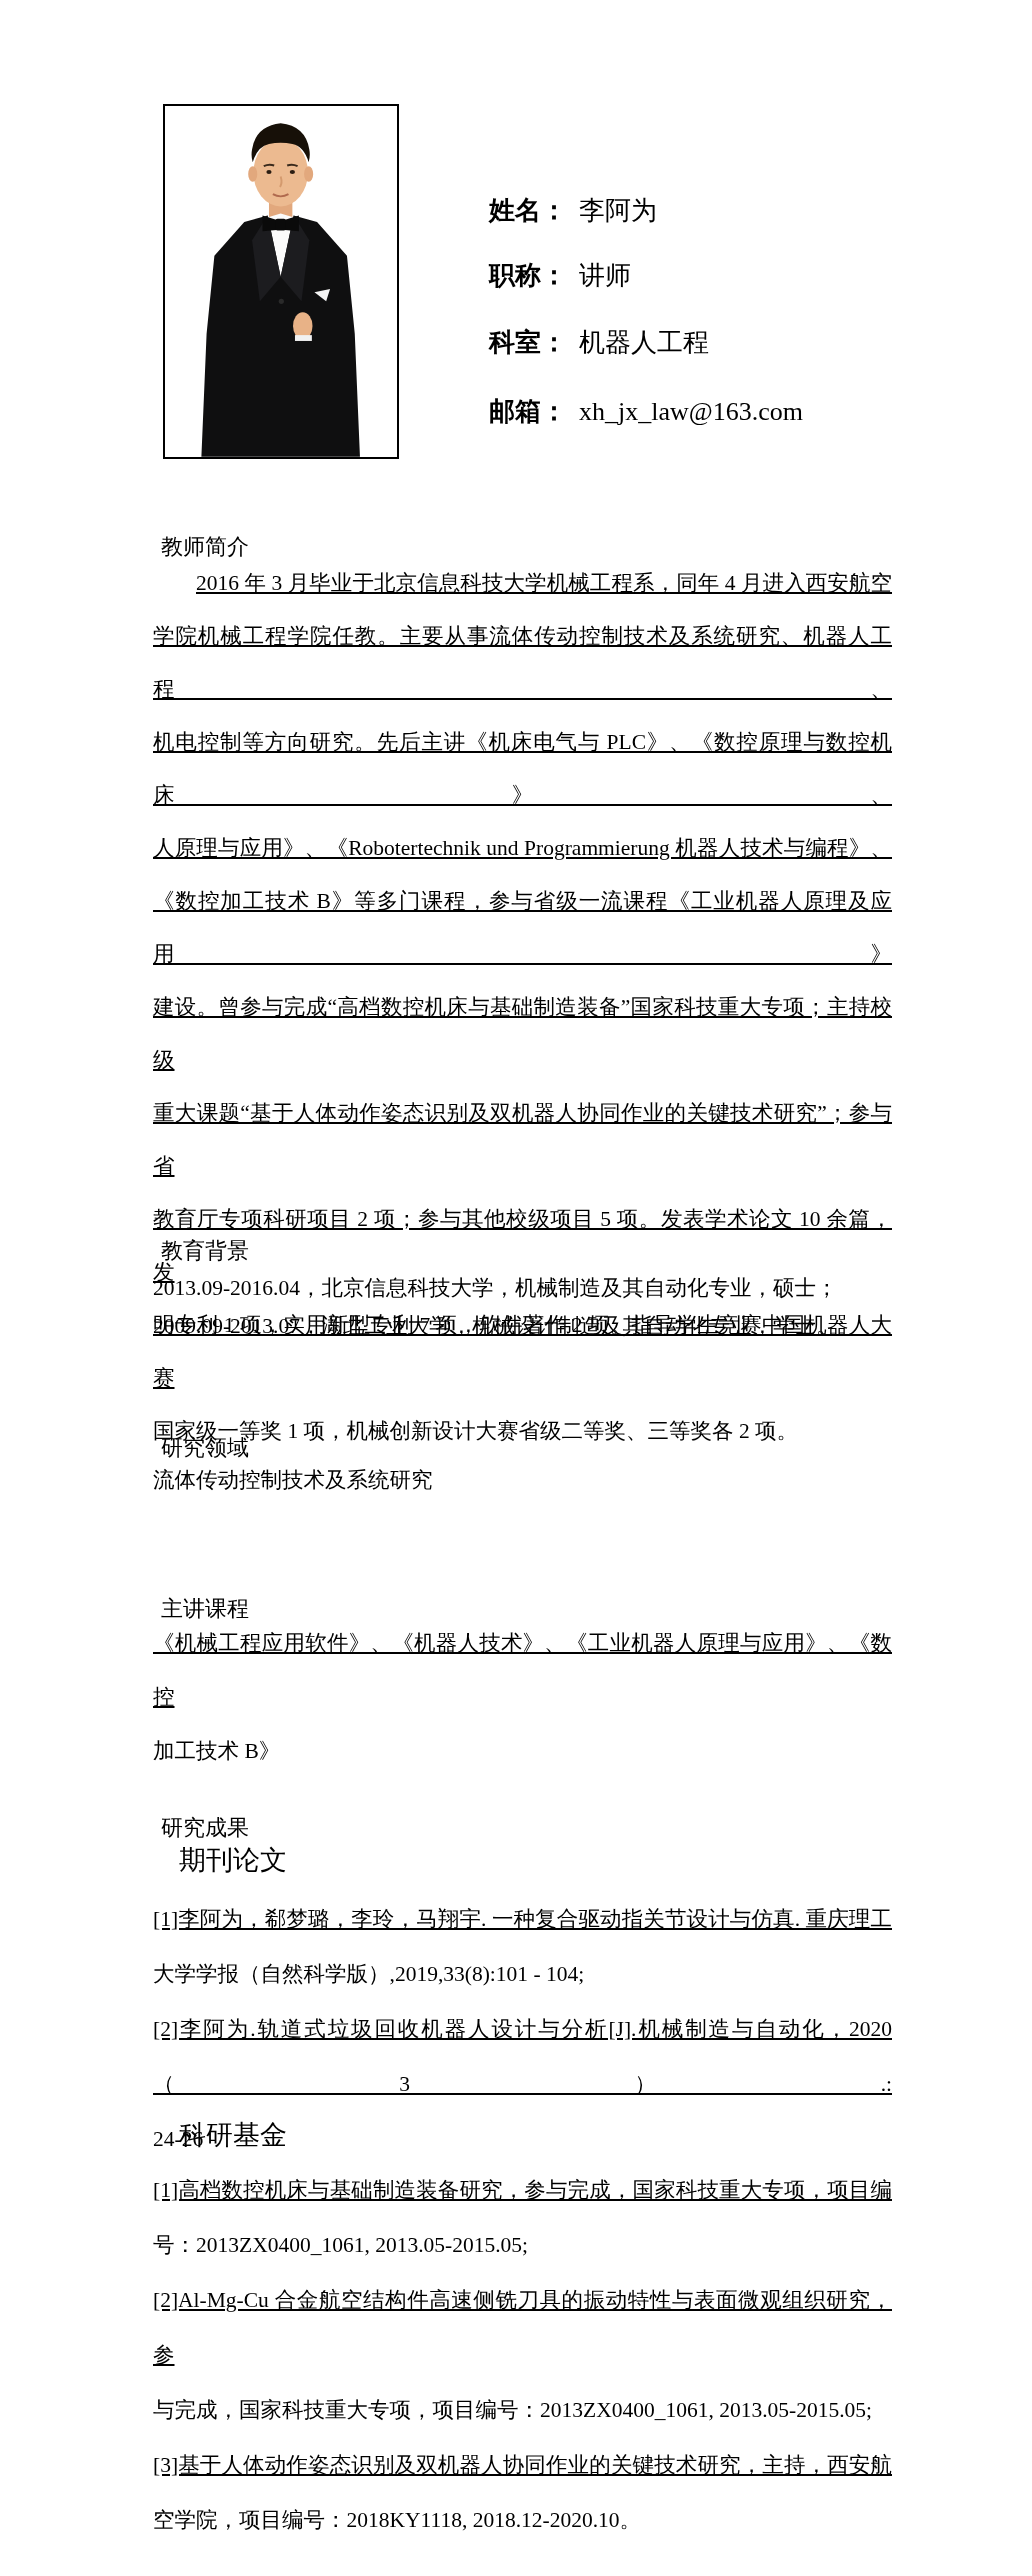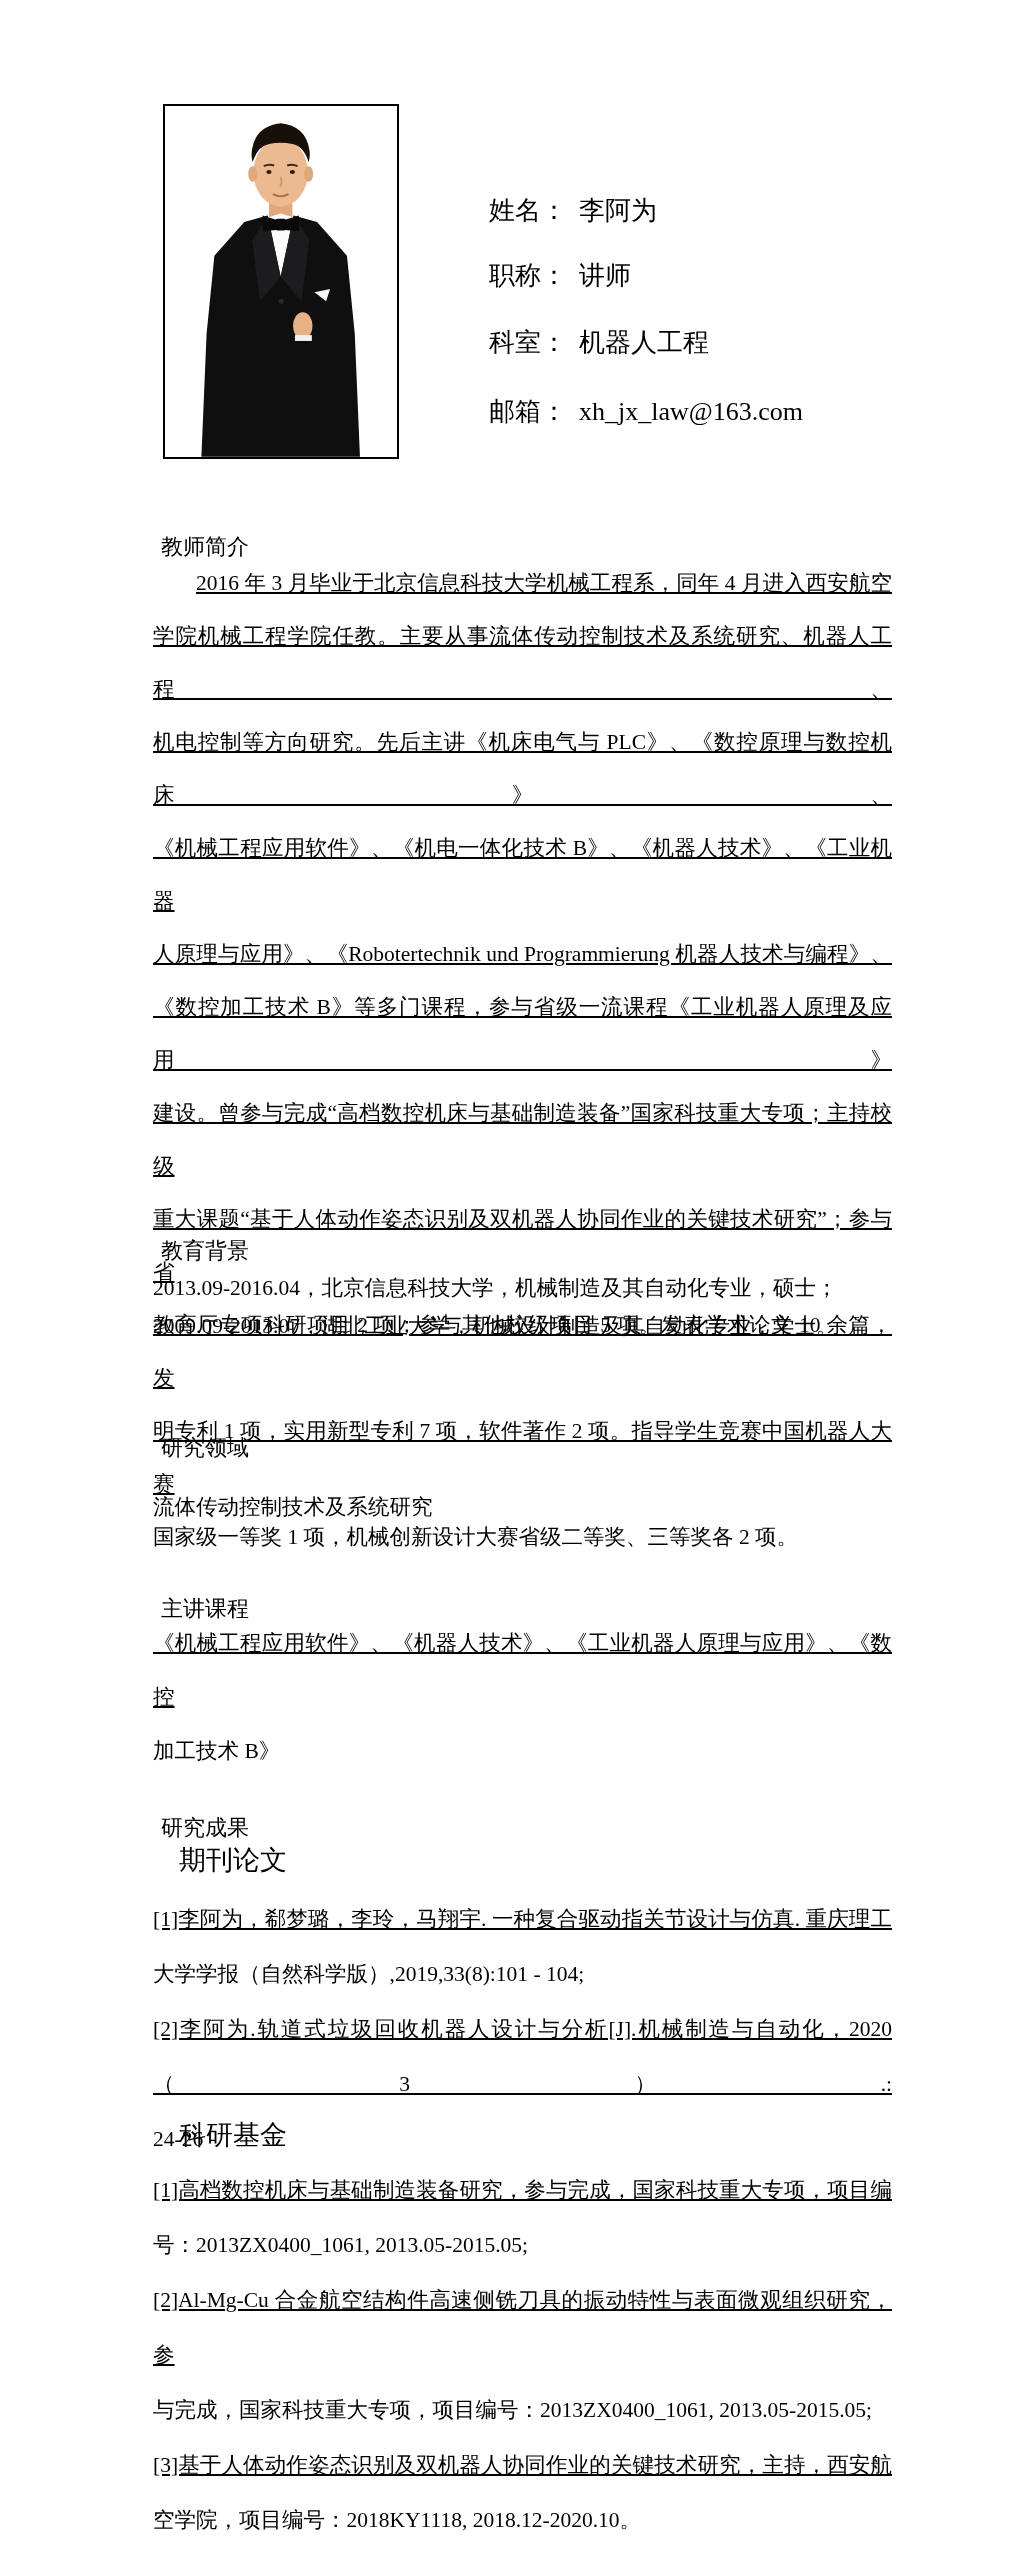--- a/index.html
+++ b/index.html
@@ -11,39 +11,39 @@
     overflow:hidden;
   }
   
   .photo-frame{
     position:absolute;left:163px;top:104px;width:236px;height:355px;
     border:2px solid #000;box-sizing:border-box;background:#fff;
   }
   .photo-frame svg{display:block;width:100%;height:100%;}
   
   .info-row{position:absolute;left:489px;font-size:26px;line-height:31px;white-space:nowrap;}
-  .info-row .lbl{font-weight:normal;}
+  .info-row .lbl{font-weight:bold;}
   .info-row .val{margin-left:12px;}
   
   .sec-title{
     position:absolute;left:161px;font-size:22px;line-height:26px;font-weight:normal;white-space:nowrap;
   }
   .sub-title{
     position:absolute;left:179px;font-size:27px;line-height:29px;white-space:nowrap;
   }
   
   .txt{position:absolute;left:153px;width:739px;font-size:21.5px;}
   .ln{min-height:1em;}
   .j{text-align:justify;text-align-last:justify;text-decoration:underline;}
   .indent{text-indent:2em;}
   .lh82{line-height:53px;}
   .lh58{line-height:38px;}
   .lh83{line-height:54px;}
   .lh84{line-height:55px;}
-  .lh44{line-height:29px;margin-top:27px;}
+  .lh44{line-height:29px;}
 </style>
 </head>
 <body>
 
 <div class="photo-frame">
   <svg viewBox="0 0 357 539" preserveAspectRatio="xMidYMid meet">
     <rect x="0" y="0" width="357" height="539" fill="#ffffff"></rect>
 
     <rect x="160" y="140" width="36" height="42" fill="#e2a87d"></rect>
 
@@ -95,21 +95,20 @@
   <div class="info-row" style="top:396px">
     <span class="lbl">邮箱：</span><span class="val">xh_jx_law@163.com</span>
   </div>
 </div>
 
 <h2 class="sec-title" style="top:516px">教师简介</h2>
 <div class="txt lh82" style="top:557px">
   <div class="ln j indent">2016 年 3 月毕业于北京信息科技大学机械工程系，同年 4 月进入西安航空</div>
   <div class="ln j">学院机械工程学院任教。主要从事流体传动控制技术及系统研究、机器人工程、</div>
   <div class="ln j">机电控制等方向研究。先后主讲《机床电气与 PLC》、《数控原理与数控机床》、</div>
-  <div class="ln j">《机械工程应用软件》、《机电一体化技术 B》、《机器人技术》、《工业机器</div>
   <div class="ln j">人原理与应用》、《Robotertechnik und Programmierung  机器人技术与编程》、</div>
   <div class="ln j">《数控加工技术 B》等多门课程，参与省级一流课程《工业机器人原理及应用》</div>
   <div class="ln j">建设。曾参与完成“高档数控机床与基础制造装备”国家科技重大专项；主持校级</div>
   <div class="ln j">重大课题“基于人体动作姿态识别及双机器人协同作业的关键技术研究”；参与省</div>
   <div class="ln j">教育厅专项科研项目 2 项；参与其他校级项目 5 项。发表学术论文 10 余篇，发</div>
   <div class="ln j">明专利 1 项，实用新型专利 7 项，软件著作 2 项。指导学生竞赛中国机器人大赛</div>
   <div class="ln">国家级一等奖 1 项，机械创新设计大赛省级二等奖、三等奖各 2 项。</div>
 </div>
 
 <h2 class="sec-title" style="top:1220px">教育背景</h2>

